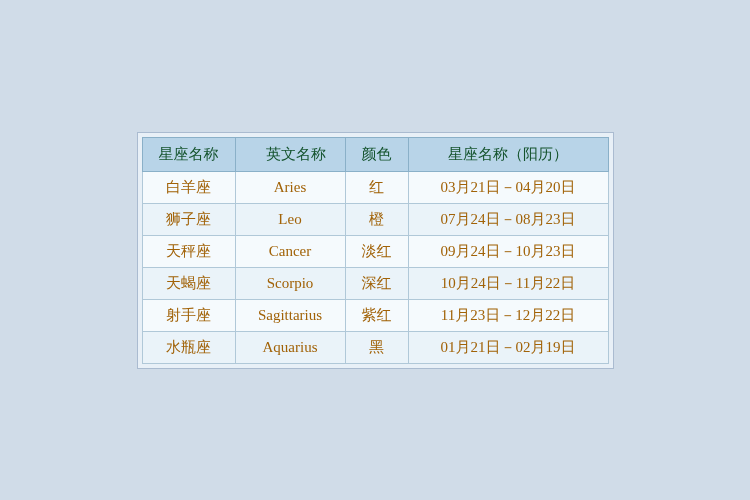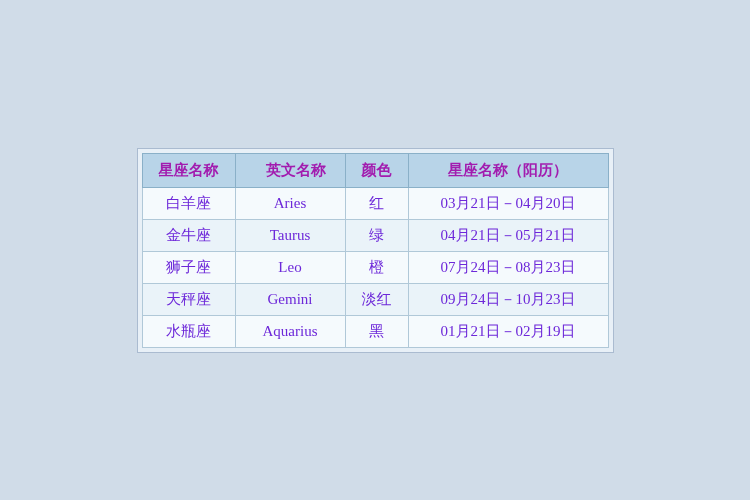--- a/index.html
+++ b/index.html
@@ -20,33 +20,33 @@
       background-color: #e8f0f7;
       border: 1px solid #aabbd0;
       padding: 4px;
     }
     table {
       border-collapse: collapse;
       background-color: #f0f6fb;
     }
     th {
       background-color: #b8d4e8;
-      color: #a21caf;
-      font-weight: bold;
+      color: #14532d;
+      font-weight: normal;
       font-size: 15px;
       text-align: center;
       padding: 7px 16px;
       border: 1px solid #8ab0c8;
     }
     td {
       text-align: center;
       font-size: 15px;
       padding: 6px 16px;
       border: 1px solid #b0c8d8;
-      color: #6d28d9;
+      color: #a16207;
       background-color: #f5fafd;
     }
     tr:nth-child(even) td {
       background-color: #eaf3f9;
     }
     .col-chinese { min-width: 80px; }
     .col-english { min-width: 110px; padding-left: 28px; }
     .col-color   { min-width: 55px; }
     .col-date    { min-width: 200px; }
   </style>
@@ -64,36 +64,42 @@
       </tr>
     </thead>
     <tbody id="table-body">
     <tr>
           <td>白羊座</td>
           <td>Aries</td>
           <td>红</td>
           <td>03月21日－04月20日</td>
         </tr>
         <tr>
-          <td>金牛座</td>
-          <td>Taurus</td>
-          <td>绿</td>
-          <td>04月21日－05月21日</td>
-        </tr>
-        <tr>
           <td>狮子座</td>
           <td>Leo</td>
           <td>橙</td>
           <td>07月24日－08月23日</td>
         </tr>
         <tr>
           <td>天秤座</td>
-          <td>Gemini</td>
+          <td>Cancer</td>
           <td>淡红</td>
           <td>09月24日－10月23日</td>
+        </tr>
+        <tr>
+          <td>天蝎座</td>
+          <td>Scorpio</td>
+          <td>深红</td>
+          <td>10月24日－11月22日</td>
+        </tr>
+        <tr>
+          <td>射手座</td>
+          <td>Sagittarius</td>
+          <td>紫红</td>
+          <td>11月23日－12月22日</td>
         </tr>
         <tr>
           <td>水瓶座</td>
           <td>Aquarius</td>
           <td>黑</td>
           <td>01月21日－02月19日</td>
         </tr>
       </tbody>
   </table>
 </div>

